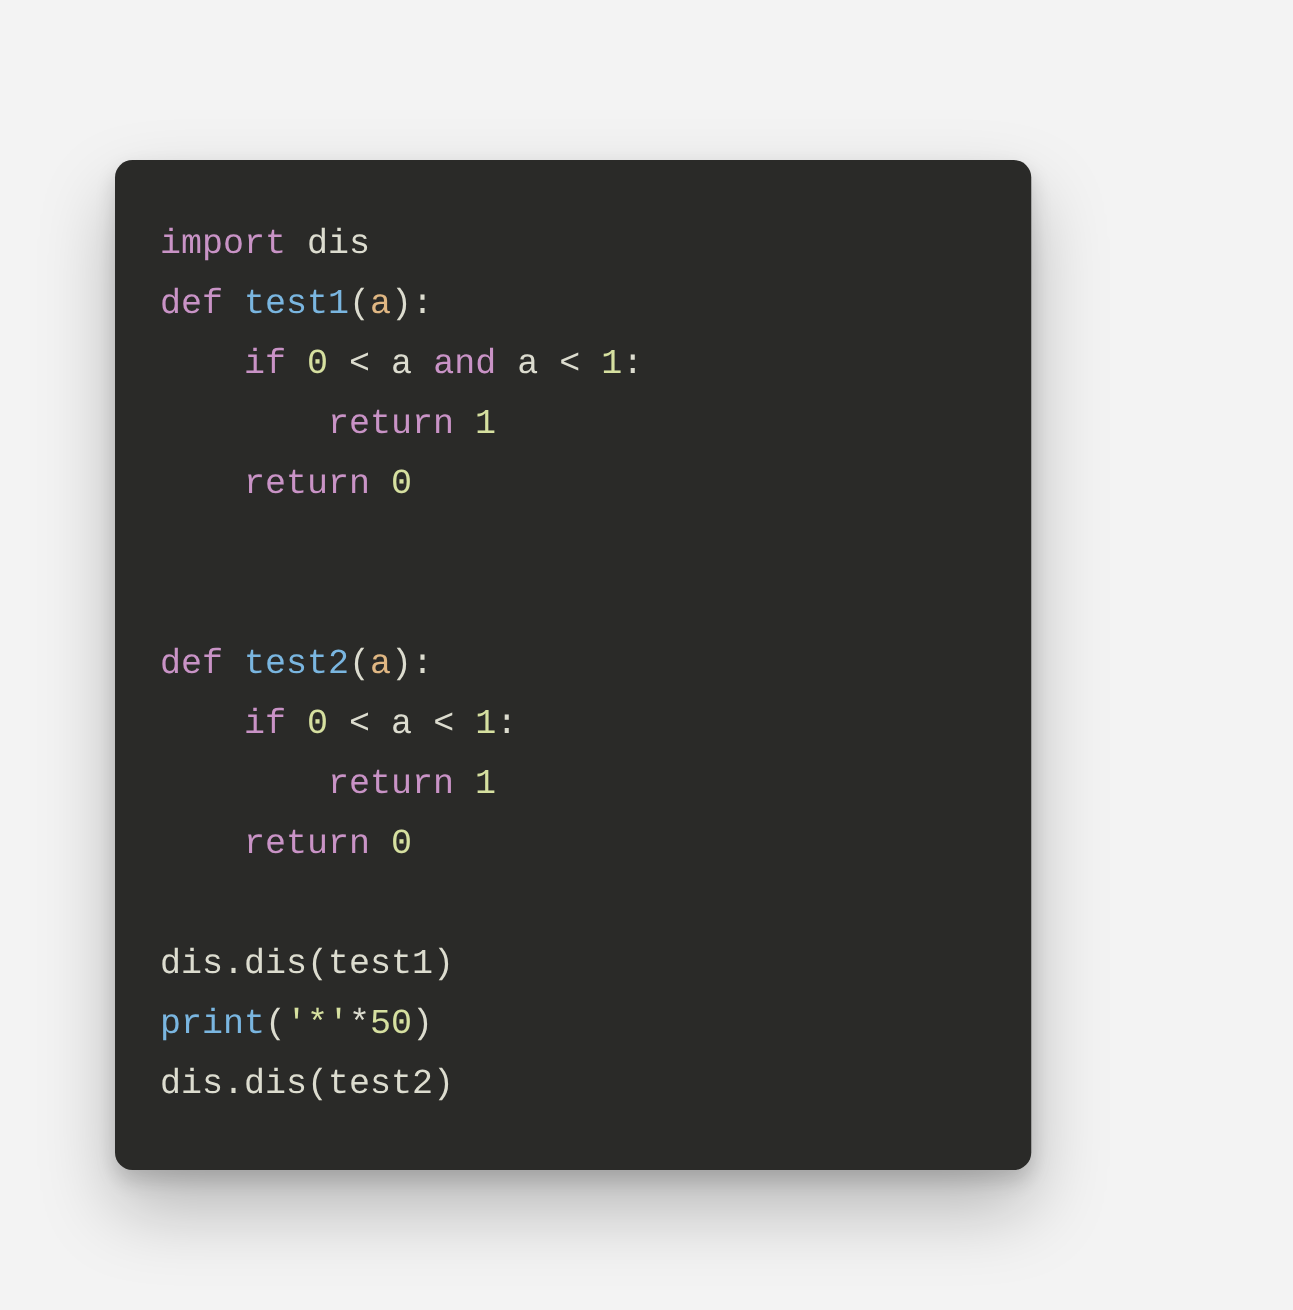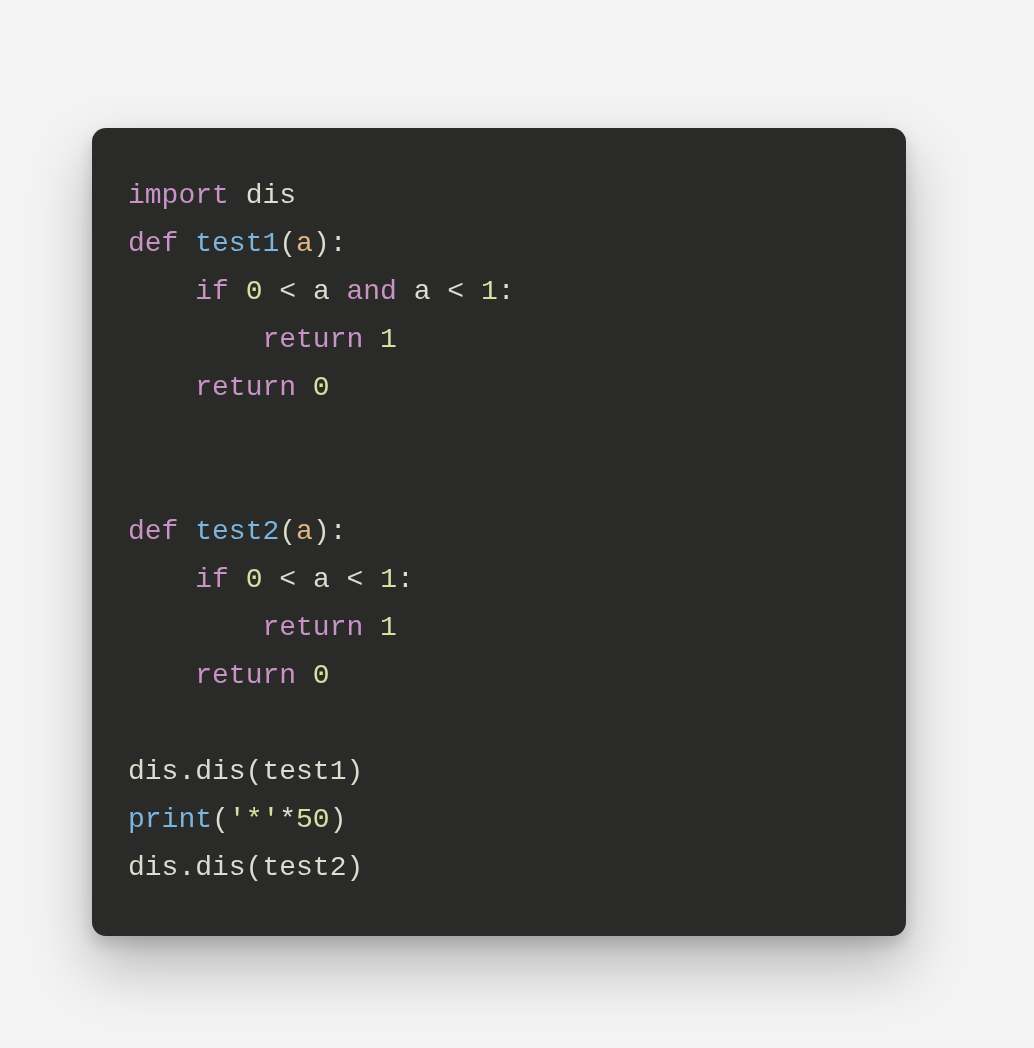--- a/index.html
+++ b/index.html
@@ -7,21 +7,21 @@
     padding: 0;
     width: 1034px;
     height: 1048px;
     background: #f3f3f3;
     font-family: "SF Mono", "Menlo", "Consolas", "Liberation Mono", monospace;
   }
   .card {
     position: absolute;
     left: 92px;
     top: 128px;
-    width: 814px;
+    width: 733px;
     background: #2a2a28;
     border-radius: 14px;
     box-shadow: 0 30px 60px rgba(0,0,0,0.25), 0 8px 16px rgba(0,0,0,0.15);
     padding: 44px 36px 44px 36px;
     box-sizing: border-box;
   }
   pre.code {
     margin: 0;
     font-family: inherit;
     font-size: 28px;

